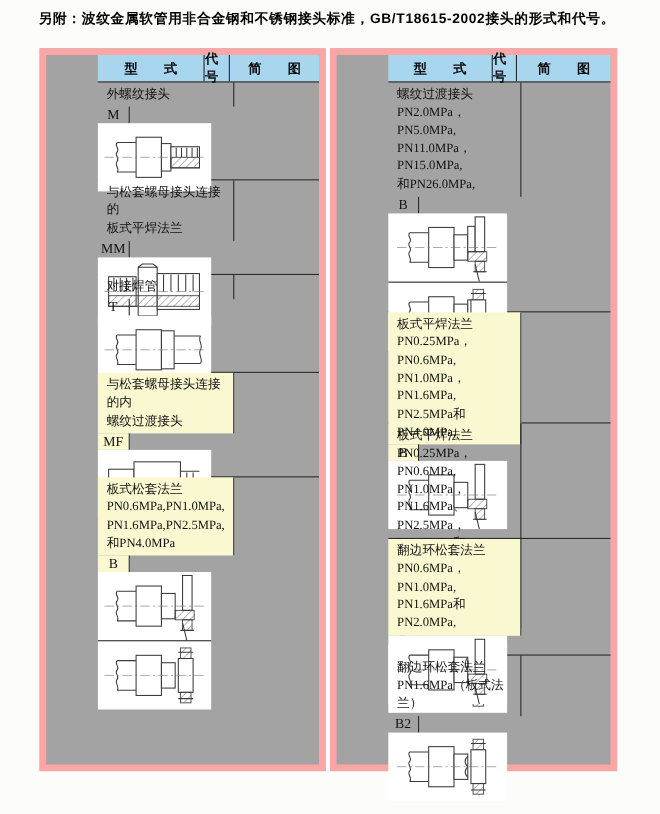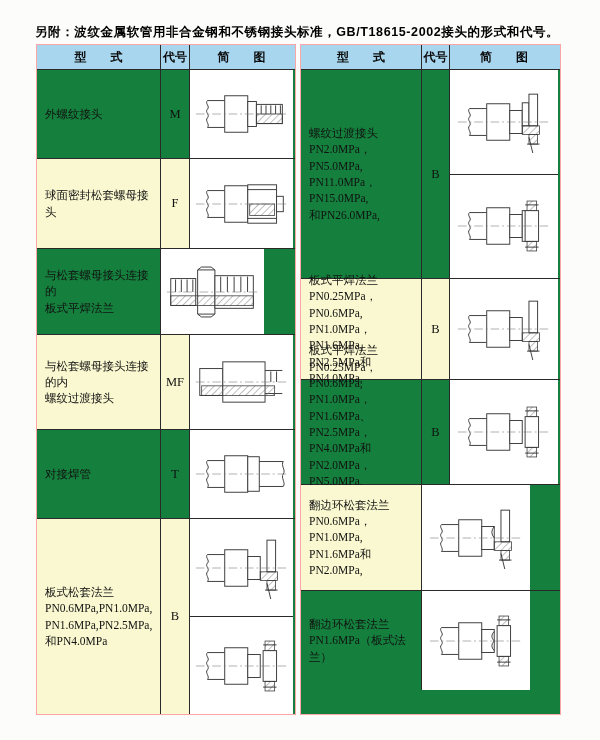--- a/index.html
+++ b/index.html
@@ -4,37 +4,37 @@
 <style>
   html,body{margin:0;padding:0;}
   body{
     width:600px;height:740px;position:relative;overflow:hidden;
     background:#fcfcfa;
     font-family:"Liberation Sans",sans-serif;
     color:#111;
   }
   .doc-title{
     position:absolute;left:35px;top:9px;right:10px;
-    font-size:12.5px;font-weight:bold;letter-spacing:.6px;color:#000;margin-top:15px;
+    font-size:12.5px;font-weight:bold;letter-spacing:.6px;color:#000;
   }
   .table-wrap{
     position:absolute;left:36px;top:44px;
     display:flex;gap:4px;
   }
   .half{
-    border:1px solid #fca5a5;background:#15803d;box-sizing:border-box;
+    border:6px solid #fca5a5;background:#a3a3a3;box-sizing:border-box;padding-left:47px;
   }
   .half.left{width:260px;}
   .half.right{width:261px;}
   .hrow{display:flex;height:24px;background:#a9d6ef;box-sizing:border-box;}
   .hc{
     display:flex;align-items:center;justify-content:center;
     font-weight:bold;font-size:12px;color:#0a0a0a;box-sizing:border-box;
   }
-  .trow{display:flex;border-top:1px solid #2a2a2a;box-sizing:border-box;}
+  .trow{display:flex;border-top:1px solid #2a2a2a;box-sizing:border-box;flex-direction:column;}
   .ct{
     box-sizing:border-box;border-right:1px solid #2a2a2a;
     padding:3px 2px 3px 8px;font-size:11.5px;line-height:1.42;
     font-family:"Liberation Serif",serif;
     display:flex;align-items:center;white-space:pre-line;
   }
   .cc{
     box-sizing:border-box;border-right:1px solid #2a2a2a;
     display:flex;align-items:center;justify-content:center;
     font-family:"Liberation Serif",serif;font-size:12.5px;
@@ -97,44 +97,25 @@
               <line class="ln" x1="75" y1="23" x2="75" y2="32"></line>
               <line class="ln" x1="80" y1="23" x2="80" y2="32"></line>
               <line class="ln" x1="85" y1="23" x2="85" y2="32"></line>
               <line class="ln" x1="90" y1="23" x2="90" y2="32"></line>
               <line class="cl" x1="2" y1="32" x2="98" y2="32"></line>
             </svg>
           </div>
       </div>
     </div>
 
-    <div class="trow yellow" style="height:90px">
-      <div class="ct">球面密封松套螺母接头</div>
-      <div class="cc">F</div>
-      <div class="cd">
-        <div class="slot">
-            <svg width="96" height="62" viewBox="0 0 100 64">
-              <path class="ln" d="M14 18c-3 3 3 6 0 9c-3 3 3 6 0 9c-3 3 3 7 0 10"></path>
-              <line class="ln" x1="14" y1="18" x2="32" y2="18"></line>
-              <line class="ln" x1="14" y1="46" x2="32" y2="46"></line>
-              <rect class="bx" x="32" y="13" width="24" height="38"></rect>
-              <rect class="bx" x="56" y="12" width="30" height="40"></rect>
-              <line class="ln" x1="56" y1="17" x2="86" y2="17"></line>
-              <line class="ln" x1="56" y1="47" x2="86" y2="47"></line>
-              <rect class="ht" x="58" y="32" width="26" height="12"></rect>
-              <rect class="bx" x="86" y="24" width="7" height="16"></rect>
-              <line class="cl" x1="2" y1="32" x2="98" y2="32"></line>
-            </svg>
-          </div>
-      </div>
-    </div>
 
     <div class="trow" style="height:86px">
       <div class="ct">与松套螺母接头连接的
 板式平焊法兰</div>
+      <div class="cc">MM</div>
       <div class="cd">
         <div class="slot">
             <svg width="96" height="62" viewBox="0 0 100 64">
               <rect class="bx" x="6" y="18" width="26" height="28"></rect>
               <line class="ln" x1="11" y1="19" x2="11" y2="32"></line>
               <line class="ln" x1="17" y1="19" x2="17" y2="32"></line>
               <line class="ln" x1="23" y1="19" x2="23" y2="32"></line>
               <line class="ln" x1="29" y1="19" x2="29" y2="32"></line>
               <polygon class="bx" points="34,9 52,9 52,55 34,55"></polygon>
               <path class="ln" d="M34 9l4 -3h10l4 3M34 55l4 3h10l4 -3"></path>
@@ -144,54 +125,54 @@
               <line class="ln" x1="72" y1="16" x2="72" y2="32"></line>
               <line class="ln" x1="79" y1="16" x2="79" y2="32"></line>
               <line class="ln" x1="86" y1="16" x2="86" y2="32"></line>
               <rect class="ht" x="6" y="36" width="86" height="10"></rect>
               <line class="cl" x1="2" y1="32" x2="98" y2="32"></line>
             </svg>
           </div>
       </div>
     </div>
 
+    <div class="trow" style="height:89px">
+      <div class="ct">对接焊管</div>
+      <div class="cc">T</div>
+      <div class="cd">
+        <div class="slot">
+            <svg width="96" height="62" viewBox="0 0 100 64">
+              <path class="ln" d="M14 18c-3 3 3 6 0 9c-3 3 3 6 0 9c-3 3 3 7 0 10"></path>
+              <line class="ln" x1="14" y1="18" x2="32" y2="18"></line>
+              <line class="ln" x1="14" y1="46" x2="32" y2="46"></line>
+              <rect class="bx" x="32" y="13" width="24" height="38"></rect>
+              <rect class="bx" x="56" y="14" width="12" height="36"></rect>
+              <line class="ln" x1="68" y1="19" x2="93" y2="19"></line>
+              <line class="ln" x1="68" y1="45" x2="93" y2="45"></line>
+              <path class="ln" d="M93 19c-3 4 3 9 0 13c-3 4 3 9 0 13"></path>
+              <line class="cl" x1="2" y1="32" x2="98" y2="32"></line>
+            </svg>
+          </div>
+      </div>
+    </div>
+
     <div class="trow yellow" style="height:95px">
       <div class="ct">与松套螺母接头连接的内
 螺纹过渡接头</div>
       <div class="cc">MF</div>
       <div class="cd">
         <div class="slot">
             <svg width="96" height="62" viewBox="0 0 100 64">
               <rect class="bx" x="6" y="18" width="24" height="28"></rect>
               <rect class="bx" x="30" y="11" width="44" height="42"></rect>
               <line class="ln" x1="74" y1="20" x2="92" y2="20"></line>
               <line class="ln" x1="74" y1="44" x2="92" y2="44"></line>
               <line class="ln" x1="80" y1="21" x2="80" y2="32"></line>
               <line class="ln" x1="86" y1="21" x2="86" y2="32"></line>
               <rect class="ht" x="8" y="36" width="76" height="10"></rect>
-              <line class="cl" x1="2" y1="32" x2="98" y2="32"></line>
-            </svg>
-          </div>
-      </div>
-    </div>
-
-    <div class="trow" style="height:89px">
-      <div class="ct">对接焊管</div>
-      <div class="cc">T</div>
-      <div class="cd">
-        <div class="slot">
-            <svg width="96" height="62" viewBox="0 0 100 64">
-              <path class="ln" d="M14 18c-3 3 3 6 0 9c-3 3 3 6 0 9c-3 3 3 7 0 10"></path>
-              <line class="ln" x1="14" y1="18" x2="32" y2="18"></line>
-              <line class="ln" x1="14" y1="46" x2="32" y2="46"></line>
-              <rect class="bx" x="32" y="13" width="24" height="38"></rect>
-              <rect class="bx" x="56" y="14" width="12" height="36"></rect>
-              <line class="ln" x1="68" y1="19" x2="93" y2="19"></line>
-              <line class="ln" x1="68" y1="45" x2="93" y2="45"></line>
-              <path class="ln" d="M93 19c-3 4 3 9 0 13c-3 4 3 9 0 13"></path>
               <line class="cl" x1="2" y1="32" x2="98" y2="32"></line>
             </svg>
           </div>
       </div>
     </div>
 
     <div class="trow yellow" style="height:196px">
       <div class="ct">板式松套法兰
 PN0.6MPa,PN1.0MPa,
 PN1.6MPa,PN2.5MPa,
@@ -353,20 +334,21 @@
               <line class="ln" x1="74" y1="55" x2="87" y2="55"></line>
               <line class="cl" x1="2" y1="32" x2="98" y2="32"></line>
             </svg>
           </div>
       </div>
     </div>
 
     <div class="trow" style="height:100px">
       <div class="ct">翻边环松套法兰
 PN1.6MPa（板式法兰）</div>
+      <div class="cc">B2</div>
       <div class="cd">
         <div class="slot">
             <svg width="96" height="62" viewBox="0 0 100 64">
               <path class="ln" d="M14 18c-3 3 3 6 0 9c-3 3 3 6 0 9c-3 3 3 7 0 10"></path>
               <line class="ln" x1="14" y1="18" x2="32" y2="18"></line>
               <line class="ln" x1="14" y1="46" x2="32" y2="46"></line>
               <rect class="bx" x="32" y="13" width="24" height="38"></rect>
               <rect class="bx" x="56" y="20" width="13" height="24"></rect>
               <path class="ln" d="M69 22q-5 5 0 10M69 32q-5 5 0 10"></path>
               <rect class="ht" x="74" y="6" width="10" height="10"></rect>

